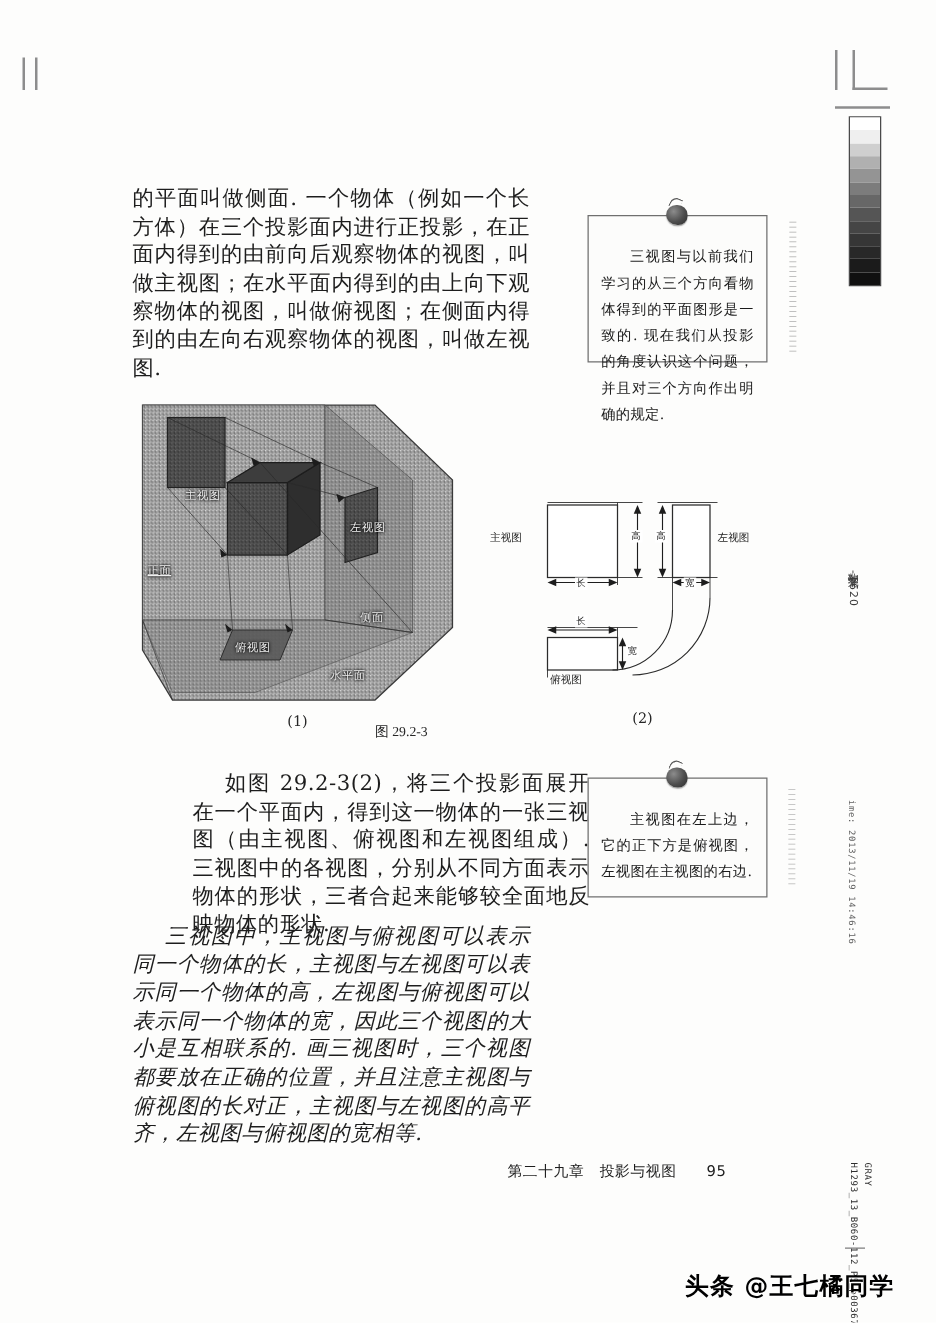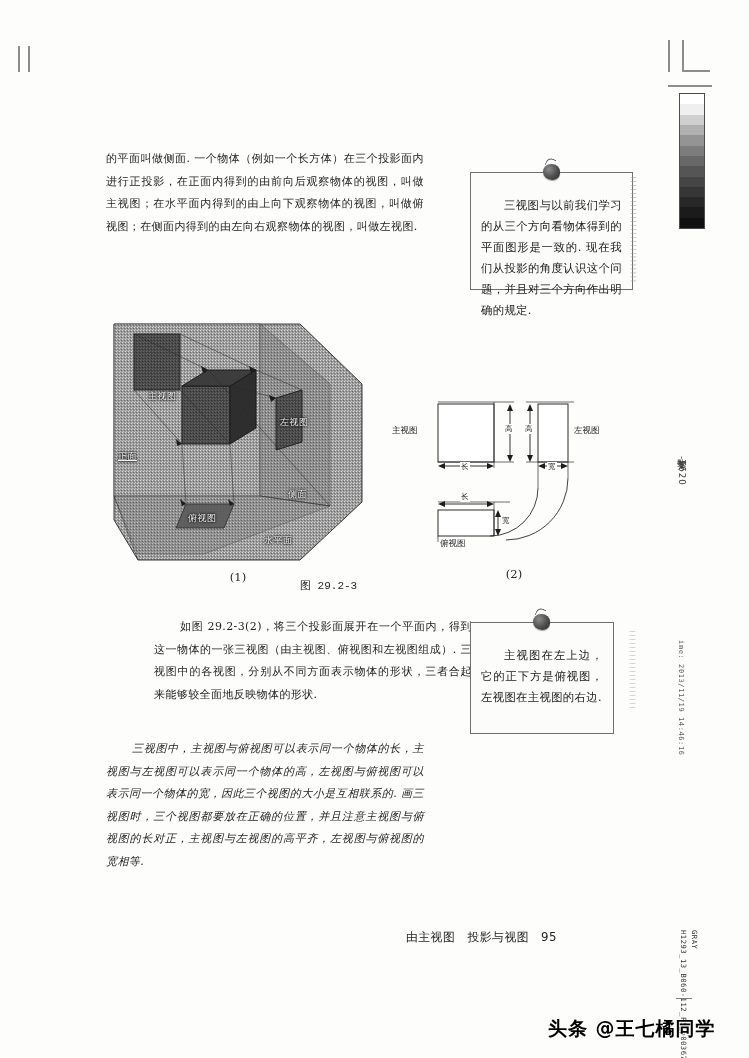--- a/index.html
+++ b/index.html
@@ -29,21 +29,21 @@
     display:flex;flex-direction:column;
   }
   .gray-strip div{flex:1 1 auto;}
 
   
   .col-main{
     position:absolute;left:106px;top:148px;width:318px;
   }
   .body-text{
     font-family:"DejaVu Serif","Liberation Serif",serif;
-    font-size:11px;
+    font-size:17px;
     line-height:22.6px;
     color:#1d1d1d;
     text-align:justify;
     letter-spacing:.4px;
   }
   .indent{text-indent:26px;}
 
   
   .fig1-wrap{
     position:absolute;left:104px;top:306px;width:268px;height:262px;
@@ -58,21 +58,21 @@
     white-space:nowrap;
   }
   .fig1-num{
     position:absolute;left:104px;top:570px;width:268px;
     text-align:center;font-size:11.5px;color:#262626;
     font-family:"DejaVu Serif","Liberation Serif",serif;
   }
   .fig-caption{
     position:absolute;left:300px;top:578px;width:120px;
     font-size:11px;color:#262626;
-    font-family:Liberation Mono, monospace;
+    font-family:Liberation Serif, serif;
   }
 
   
   .fig2-wrap{position:absolute;left:414px;top:392px;width:200px;height:170px;}
   .fig2-num{
     position:absolute;left:414px;top:567px;width:200px;text-align:center;
     font-size:11.5px;color:#262626;
     font-family:"DejaVu Serif","Liberation Serif",serif;
   }
   .f2-label{
@@ -131,21 +131,21 @@
     font-family:"DejaVu Sans Mono","Liberation Mono",monospace;
   }
   .vrule{position:absolute;background:#7d7d7d;}
 
   
   .footer{
     position:absolute;left:406px;top:930px;width:230px;
     font-family:"DejaVu Serif","Liberation Serif",serif;
     font-size:11.8px;color:#1d1d1d;letter-spacing:.5px;
   }
-  .footer .pg{margin-left:12px;font-family:"DejaVu Sans","Liberation Sans",sans-serif;}
+  .footer .pg{margin-left:24px;font-family:"DejaVu Sans","Liberation Sans",sans-serif;}
 
   
   .watermark{
     position:absolute;left:548px;top:1016px;
     font-size:19px;font-weight:bold;color:#000000;
     font-family:"DejaVu Sans","Liberation Sans",sans-serif;
     letter-spacing:1px;white-space:nowrap;
     text-shadow:0 1px 0 #fff;
   }
 </style>
@@ -331,39 +331,39 @@
   <div class="fig2-num">(2)</div>
 
   <div class="col-main" style="top:616px;margin-left:48px;">
     <div class="body-text indent">如图 29.2-3(2)，将三个投影面展开在一个平面内，得到这一物体的一张三视图（由主视图、俯视图和左视图组成）. 三视图中的各视图，分别从不同方面表示物体的形状，三者合起来能够较全面地反映物体的形状.</div>
   </div>
 
   <div class="col-main" style="top:738px;font-style:italic;">
     <div class="body-text indent">三视图中，主视图与俯视图可以表示同一个物体的长，主视图与左视图可以表示同一个物体的高，左视图与俯视图可以表示同一个物体的宽，因此三个视图的大小是互相联系的. 画三视图时，三个视图都要放在正确的位置，并且注意主视图与俯视图的长对正，主视图与左视图的高平齐，左视图与俯视图的宽相等.</div>
   </div>
 
-  <div class="note" style="left:470px;top:172px;width:163px;height:118px;">
+  <div class="note" style="left:470px;top:172px;width:144px;height:118px;">
     <div class="note-pin"></div>
     <div class="note-text" style="padding-top:22px;">三视图与以前我们学习的从三个方向看物体得到的平面图形是一致的. 现在我们从投影的角度认识这个问题，并且对三个方向作出明确的规定.</div>
   </div>
 
-  <div class="note" style="left:470px;top:622px;width:144px;height:112px;">
+  <div class="note" style="left:470px;top:622px;width:144px;height:96px;">
     <div class="note-pin"></div>
     <div class="note-text" style="padding-top:22px;">主视图在左上边，它的正下方是俯视图，左视图在主视图的右边.</div>
   </div>
 
 
   <div class="vtext" style="left:676px;top:452px;">数学九下-T620</div>
   <div class="vtext-small" style="left:677px;top:640px;">ime: 2013/11/19 14:46:16</div>
   <div class="vtext-code" style="left:679px;top:930px;">H1293_13_B060-112_P5_p00367</div>
   <div class="vtext-code" style="left:690px;top:930px;">GRAY</div>
   <div class="vrule" style="left:676px;top:998px;width:16px;height:1px;"></div>
 
   <div class="vtext-small" style="left:631px;top:176px;color:#9a9a9a;font-size:5.6px;">|||||||||||||||||||||||||||</div>
   <div class="vtext-small" style="left:630px;top:630px;color:#a8a8a8;font-size:5.6px;">||||||||||||||||||||</div>
 
   <div class="footer">
-    <span>由主视图　投影与视图</span><span class="pg">95</span>
+    <span>第二十九章　投影与视图</span><span class="pg">95</span>
   </div>
 
   <div class="watermark">头条 @王七橘同学</div>
 
 </div>
 
 </body></html>

